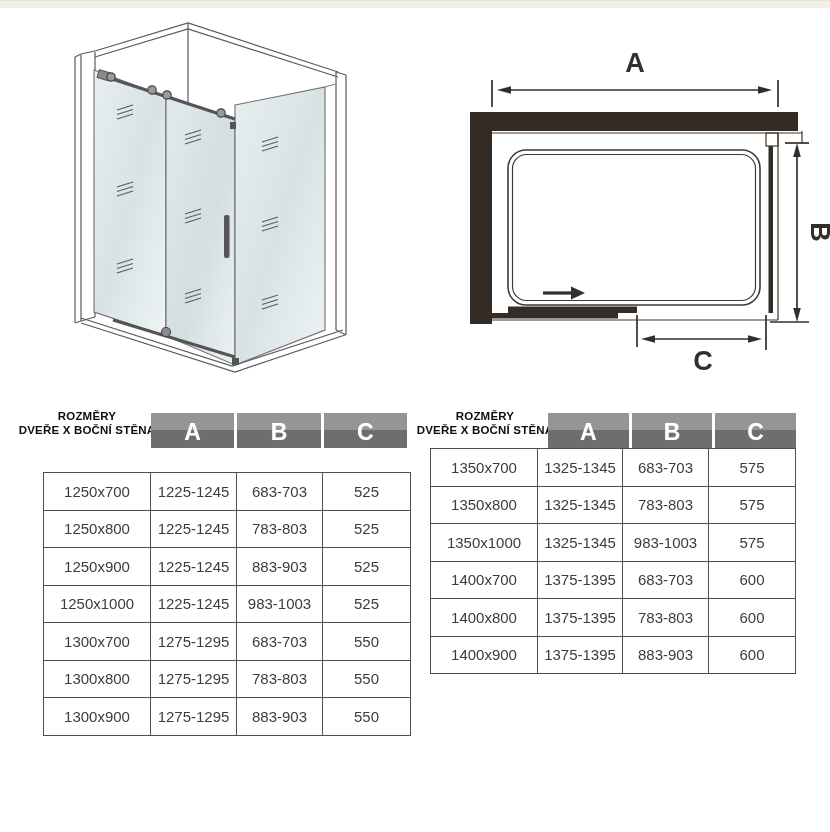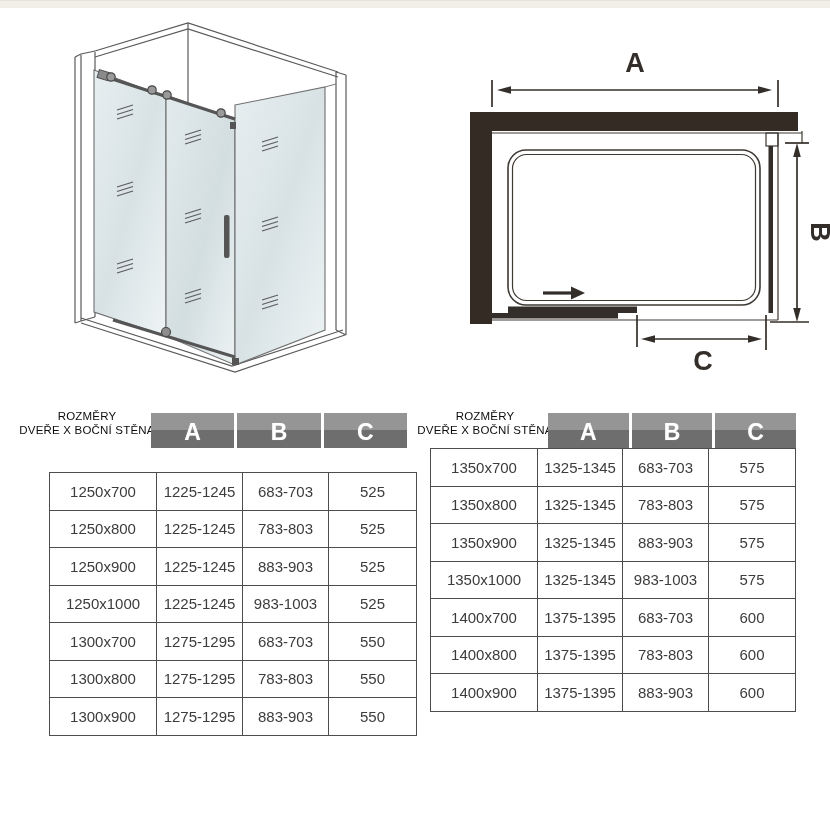--- a/index.html
+++ b/index.html
@@ -7,21 +7,21 @@
     width:830px; height:832px;
     background:#ffffff;
     font-family:"Liberation Sans", sans-serif;
     position:relative;
     overflow:hidden;
   }
   .abs { position:absolute; }
 
   
   .dim-title {
-    font-weight:normal;
+    font-weight:bold;
     font-size:11.5px;
     line-height:14px;
     text-align:center;
     color:#0d0d0d;
     letter-spacing:0.2px;
   }
   .abc-bar { display:flex; gap:3px; }
   .abc-cell {
     flex:1;
     height:32px;
@@ -252,21 +252,21 @@
 <div class="abs dim-title" style="left:416px; top:409px; width:138px;">
   <div>ROZMĚRY</div>
   <div>DVEŘE X BOČNÍ STĚNA</div>
 </div>
 <div class="abs abc-bar" style="left:548px; top:413px; width:248px;">
   <div class="abc-cell">A</div>
   <div class="abc-cell">B</div>
   <div class="abc-cell">C</div>
 </div>
 
-<table class="abs dim" style="left:49px; top:472px; width:367px;">
+<table class="abs dim" style="left:43px; top:472px; width:367px;">
   <colgroup>
       <col style="width:107px">
       <col style="width:86px">
       <col style="width:86px">
       <col style="width:88px">
     </colgroup>
   <tbody>
       <tr>
         <td>1250x700</td>
         <td>1225-1245</td>
@@ -326,26 +326,20 @@
         <td>683-703</td>
         <td>575</td>
       </tr>
       <tr>
         <td>1350x800</td>
         <td>1325-1345</td>
         <td>783-803</td>
         <td>575</td>
       </tr>
       <tr>
-        <td>1350x900</td>
-        <td>1325-1345</td>
-        <td>883-903</td>
-        <td>575</td>
-      </tr>
-      <tr>
         <td>1350x1000</td>
         <td>1325-1345</td>
         <td>983-1003</td>
         <td>575</td>
       </tr>
       <tr>
         <td>1400x700</td>
         <td>1375-1395</td>
         <td>683-703</td>
         <td>600</td>

